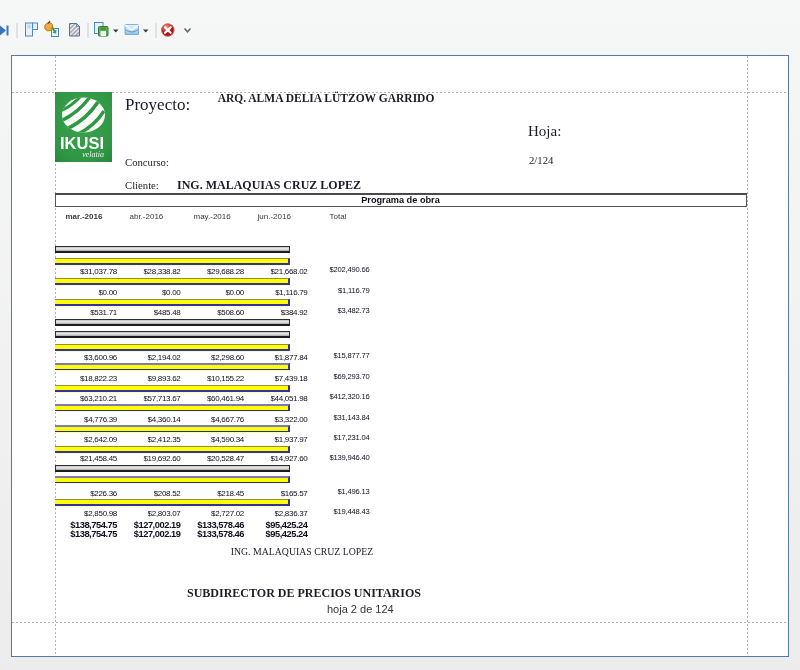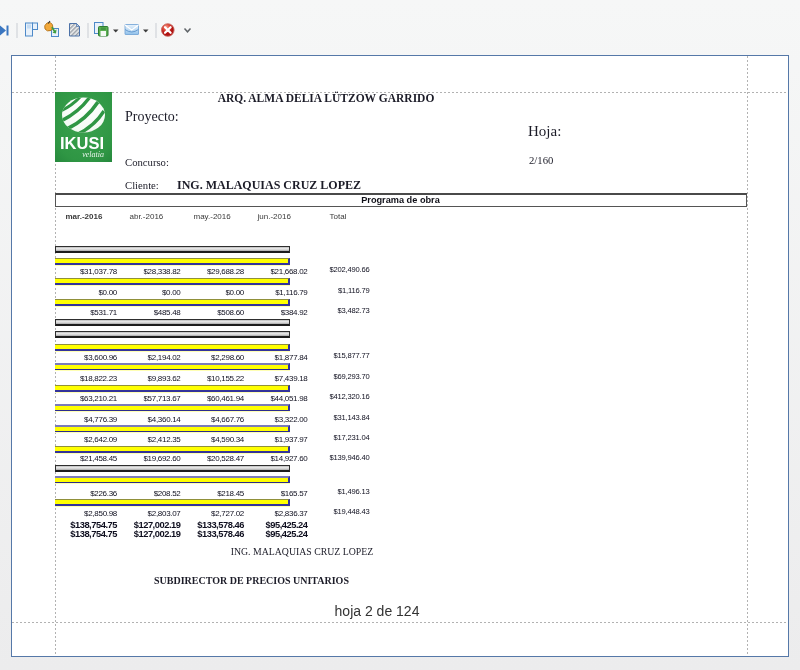--- a/index.html
+++ b/index.html
@@ -99,24 +99,24 @@
 <path d="M3 20 Q16 15 26 4" stroke-width="3"></path>
 <path d="M6 29 Q23 21 35 5" stroke-width="3.4"></path>
 <path d="M12 37 Q31 28 43 10" stroke-width="3.6"></path>
 <path d="M21 43 Q39 35 49 19" stroke-width="3.4"></path>
 <path d="M33 46 Q46 41 52 30" stroke-width="3"></path>
 </g>
 <text x="27" y="56.5" font-family="Liberation Sans,sans-serif" font-weight="bold" font-size="16.5" fill="#ffffff" text-anchor="middle" letter-spacing="0">IKUSI</text>
 <text x="49" y="64.5" font-family="Liberation Serif,serif" font-size="8" font-style="italic" fill="#e9f4ec" text-anchor="end">velatia</text>
 </svg>
 <div class="abs ser" style="left:114px;top:36px;width:400px;text-align:center;font-weight:bold;font-size:11.5px;line-height:12px;">ARQ. ALMA DELIA LÜTZOW GARRIDO</div>
-<div class="abs ser" style="left:113px;top:53px;font-size:14px;">Proyecto:</div>
+<div class="abs ser" style="left:113px;top:39px;font-size:17px;">Proyecto:</div>
 <div class="abs ser" style="left:516px;top:67px;font-size:15px;">Hoja:</div>
 <div class="abs ser" style="left:113px;top:100px;font-size:10.7px;">Concurso:</div>
-<div class="abs ser" style="left:517px;top:98px;font-size:10.7px;">2/160</div>
+<div class="abs ser" style="left:517px;top:98px;font-size:10.7px;">2/124</div>
 <div class="abs ser" style="left:113px;top:123px;font-size:10.7px;">Cliente:</div>
 <div class="abs ser" style="left:165px;top:122px;font-size:12px;font-weight:bold;">ING. MALAQUIAS CRUZ LOPEZ</div>
 <div class="abs" style="left:42.5px;top:137px;width:690px;height:11px;border:1px solid #555;border-top:2px solid #4a4a4a;text-align:center;font-weight:bold;font-size:9.2px;line-height:11px;color:#101018;">Programa de obra</div>
 <div class="mon" style="left:53.5px;top:156px;font-weight:bold;">mar.-2016</div>
 <div class="mon" style="left:117.5px;top:156px;">abr.-2016</div>
 <div class="mon" style="left:181.5px;top:156px;text-align:center;">may.-2016</div>
 <div class="mon" style="left:245.5px;top:156px;">jun.-2016</div>
 <div class="mon" style="left:317.5px;top:156px;">Total</div>
 <div class="bar gbar" style="top:189.5px"></div>
 <div class="bar ybar" style="top:201.5px"></div>
@@ -190,14 +190,14 @@
 <div class="num tot" style="left:297.5px;top:451px">$19,448.43</div>
 <div class="num bnum" style="left:45px;top:465px">$138,754.75</div>
 <div class="num bnum" style="left:108.5px;top:465px">$127,002.19</div>
 <div class="num bnum" style="left:172px;top:465px">$133,578.46</div>
 <div class="num bnum" style="left:235.5px;top:465px">$95,425.24</div>
 <div class="num bnum" style="left:45px;top:474.3px">$138,754.75</div>
 <div class="num bnum" style="left:108.5px;top:474.3px">$127,002.19</div>
 <div class="num bnum" style="left:172px;top:474.3px">$133,578.46</div>
 <div class="num bnum" style="left:235.5px;top:474.3px">$95,425.24</div>
 <div class="abs ser" style="left:190px;top:490px;width:200px;text-align:center;font-size:9.8px;">ING. MALAQUIAS CRUZ LOPEZ</div>
-<div class="abs ser" style="left:142px;top:519px;width:300px;font-weight:bold;font-size:10px;">SUBDIRECTOR DE PRECIOS UNITARIOS</div>
-<div class="abs" style="left:315px;top:547px;width:100px;text-align:center;font-size:14px;color:#333;">hoja 2 de 124</div>
+<div class="abs ser" style="left:142px;top:530px;width:300px;text-align:center;font-weight:bold;font-size:12px;">SUBDIRECTOR DE PRECIOS UNITARIOS</div>
+<div class="abs" style="left:315px;top:547px;width:100px;text-align:left;font-size:11px;color:#333;">hoja 2 de 124</div>
 </div>
 </body></html>

